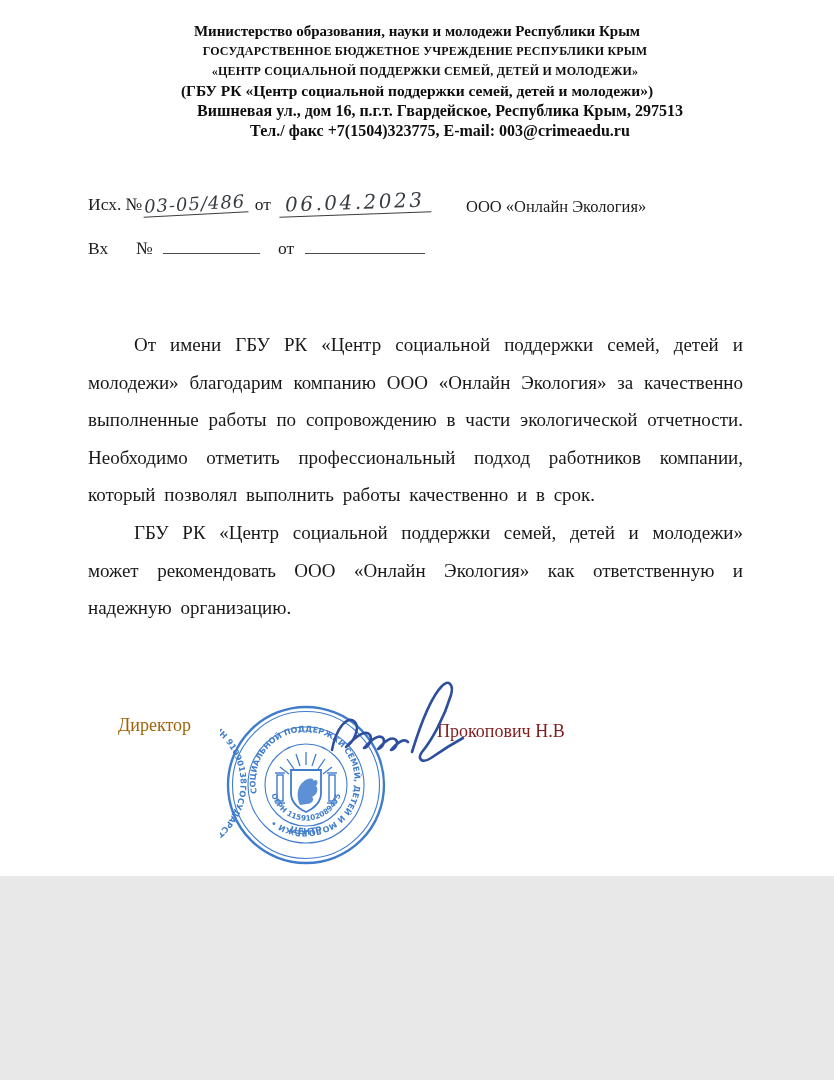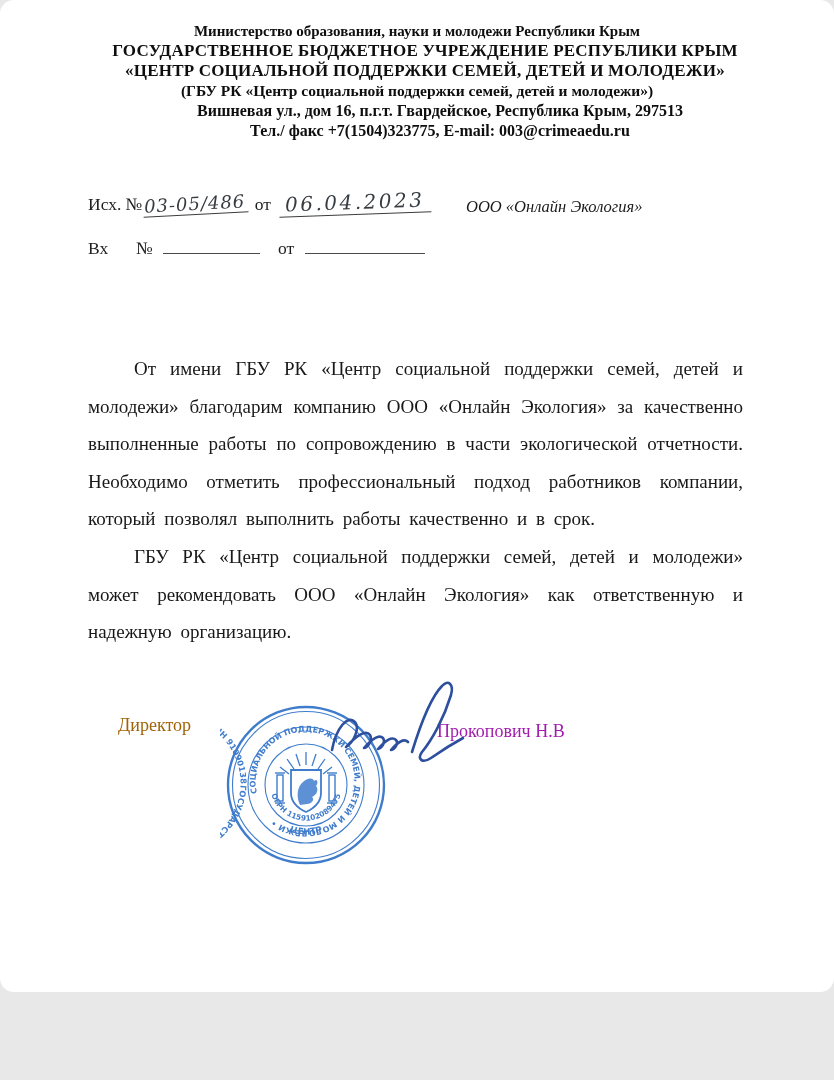--- a/index.html
+++ b/index.html
@@ -1,54 +1,54 @@
 <!DOCTYPE html>
 <html><head>
 <meta charset="utf-8">
 <style>
   html,body{margin:0;padding:0;background:#e8e8e8;}
   .page{
-    position:relative;width:834px;height:992px;background:#ffffff;
-    font-family:"Liberation Serif",serif;overflow:hidden;margin:0 auto;border-radius:14px;
+    position:relative;width:834px;height:876px;background:#ffffff;
+    font-family:"Liberation Serif",serif;overflow:hidden;margin:0 auto;
   }
   
   .letterhead{position:absolute;top:22px;left:0;width:100%;text-align:center;
     font-weight:bold;color:#0e0e0e;}
   .lh1{font-size:15px;line-height:19px;}
-  .lh2{font-size:17px;line-height:20px;letter-spacing:.2px;padding-left:16px;}
+  .lh2{font-size:12px;line-height:20px;letter-spacing:.2px;padding-left:16px;}
   .lh3{font-size:15.5px;line-height:20px;}
   .lh4{font-size:16px;line-height:20px;padding-left:46px;}
 
   
   .ref-row1{position:absolute;left:88px;top:190px;font-size:17.5px;color:#1e1e1e;
     display:flex;align-items:flex-end;white-space:nowrap;}
   .hw{font-family:"DejaVu Serif",serif;font-style:italic;color:#373c42;}
   .hw-num{display:inline-block;border-bottom:1.6px solid #3c3c3c;
     transform:rotate(-3deg);font-size:18px;letter-spacing:1px;
     padding:0 3px 0 1px;margin:0 6px 0 1px;}
   .hw-date{display:inline-block;border-bottom:1.6px solid #3c3c3c;
     transform:rotate(-2deg);font-size:20px;letter-spacing:2.5px;
     padding:0 6px;margin-left:8px;}
-  .recipient{position:absolute;left:466px;top:197px;font-size:16.5px;color:#1b1b1b;font-style:italic;}
+  .recipient{position:absolute;left:466px;top:197px;font-size:16.5px;color:#1b1b1b;}
   .ref-row2{position:absolute;left:88px;top:238px;font-size:17.5px;color:#1e1e1e;
     display:flex;align-items:flex-start;}
   .vh-label{margin-right:28px;}
   .blank-line{display:inline-block;height:15px;border-bottom:1.6px solid #4a4a4a;}
   .blank1{width:97px;margin:0 18px 0 10px;}
   .blank2{width:120px;margin-left:11px;}
 
   
   .body-text{position:absolute;left:88px;top:326px;width:655px;
     font-size:19px;line-height:37.6px;text-align:justify;color:#191919;
-    word-spacing:4px;margin-top:24px;}
+    word-spacing:4px;}
   .body-text p{margin:0;text-indent:46px;}
 
   
   .sig-title{position:absolute;left:118px;top:715px;font-size:18px;color:#a16207;}
-  .sig-name{position:absolute;left:437px;top:721px;font-size:18px;color:#a21caf;}
+  .sig-name{position:absolute;left:437px;top:721px;font-size:18px;color:#7f1d1d;}
   .stamp-svg{position:absolute;left:220px;top:699px;opacity:.93;}
   .signature-svg{position:absolute;left:320px;top:668px;}
   .stamp-text{font-family:"DejaVu Sans",sans-serif;font-weight:bold;}
 </style>
 </head>
 <body>
 
 <div class="page">
 
   <header class="letterhead">

